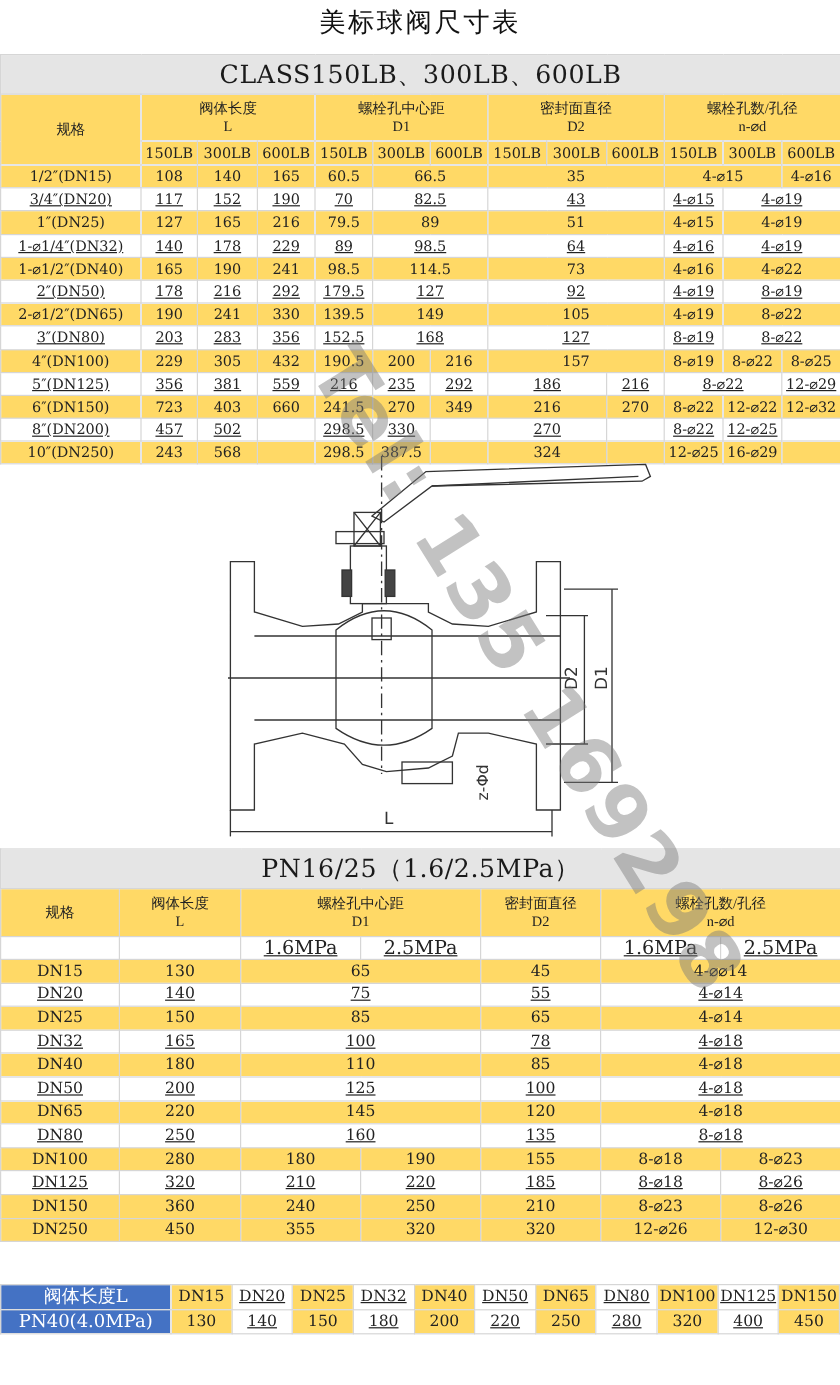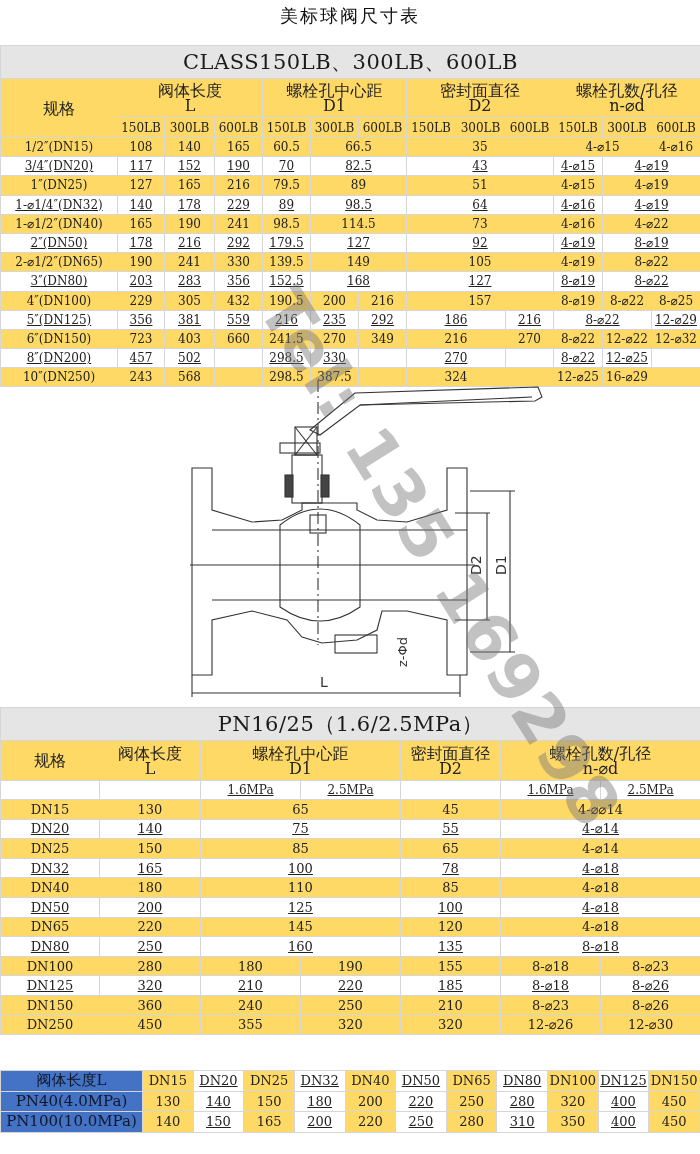--- a/index.html
+++ b/index.html
@@ -1,39 +1,39 @@
 <!DOCTYPE html>
 <html><head>
 <meta charset="utf-8">
 <style>
   html, body { margin:0; padding:0; background:#fff; }
   body { width:700px; height:1154px; position:relative; overflow:hidden;
          font-family:"DejaVu Serif","Liberation Serif",serif; color:#222; }
   .page-title { position:absolute; top:4px; left:0; width:700px; text-align:center;
-         font-size:18px; letter-spacing:2px; color:#111; font-family:"DejaVu Serif",serif; }
+         font-size:22px; letter-spacing:2px; color:#111; font-family:"DejaVu Serif",serif; }
   table { border-collapse:collapse; position:absolute; left:0; width:700px; table-layout:fixed; }
   td, th { border:1px solid #d6d6d6; text-align:center; padding:0; font-weight:normal;
            font-size:12.5px; line-height:1; white-space:nowrap; overflow:hidden; font-family:"DejaVu Serif",serif; }
   .ttl { background:#e5e5e5; color:#1a1a1a; font-size:21px; letter-spacing:0.5px; }
   .y { background:#ffd966; }
   .w { background:#fff;text-decoration:underline; }
-  .hdr { background:#ffd966; font-size:16px; line-height:15px; }
+  .hdr { background:#ffd966; font-size:12px; line-height:15px;font-family:Liberation Serif, serif; }
   #t1 { top:45px; }
   #t1 .ttl { height:32px; }
   #t1 tr.h1 td { height:38px; }
   #t1 tr.h2 td { height:19px; font-size:12px; }
   #t1 tr.d td { height:18.2px; font-size:12px; }
   #t2 { top:707px; }
   #t2 .ttl { height:32px; }
   #t2 tr.h1 td { height:39px; }
-  #t2 tr.h2 td { height:18px; font-size:12px; }
+  #t2 tr.h2 td { height:18px; font-size:16px; }
   #t2 tr.d td { height:18.6px; font-size:13px; }
   #t3 { top:1070px; }
   #t3 td { height:19.5px; font-size:13px; }
-  #t3 td.lbl { background:#4472c4; color:#0f172a; font-size:15px; }
+  #t3 td.lbl { background:#4472c4; color:#ffffff; font-size:15px; }
   .diagram { position:absolute; left:170px; top:375px; width:380px; height:325px; }
   .wm { position:absolute; left:130px; top:520px; transform:rotate(58deg); transform-origin:center;
         font-family:"DejaVu Sans",sans-serif; font-weight:bold; font-size:66px; color:rgba(120,120,120,0.45);
         white-space:nowrap; pointer-events:none; letter-spacing:2px; }
 </style>
 </head>
 <body>
 
 <div class="page-title">美标球阀尺寸表</div>
 
@@ -445,30 +445,16 @@
         <td class="y">150</td>
         <td class="w">180</td>
         <td class="y">200</td>
         <td class="w">220</td>
         <td class="y">250</td>
         <td class="w">280</td>
         <td class="y">320</td>
         <td class="w">400</td>
         <td class="y">450</td>
       </tr>
-      <tr>
-        <td class="lbl">PN100(10.0MPa)</td>
-        <td class="y">140</td>
-        <td class="w">150</td>
-        <td class="y">165</td>
-        <td class="w">200</td>
-        <td class="y">220</td>
-        <td class="w">250</td>
-        <td class="y">280</td>
-        <td class="w">310</td>
-        <td class="y">350</td>
-        <td class="w">400</td>
-        <td class="y">450</td>
-      </tr>
     </tbody>
 </table>
 
 <div class="wm">Tel: 135 169298</div>
 
 </body></html>

